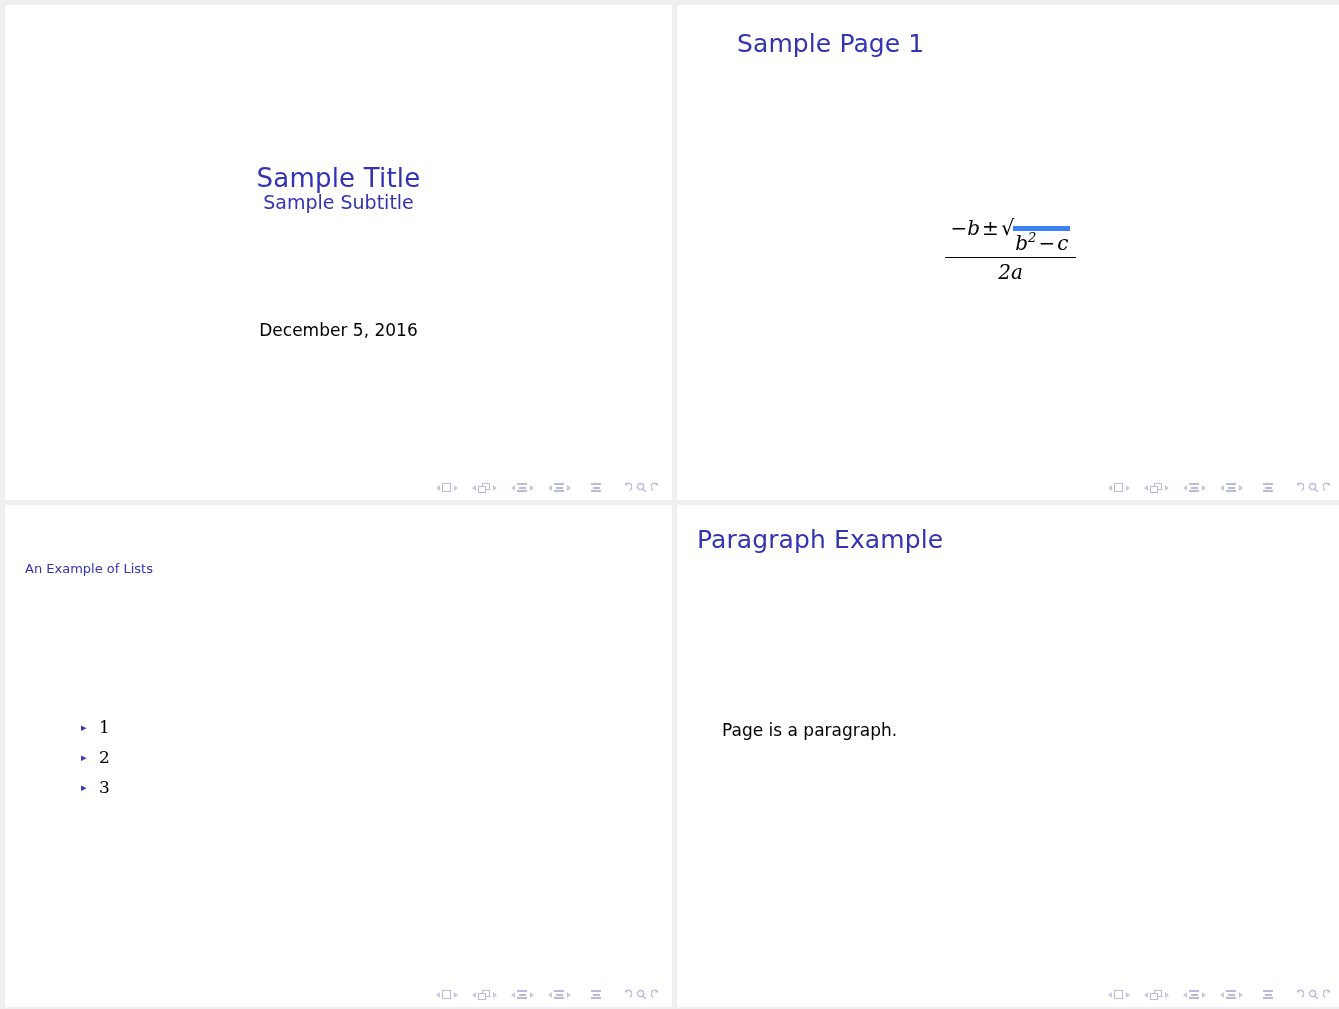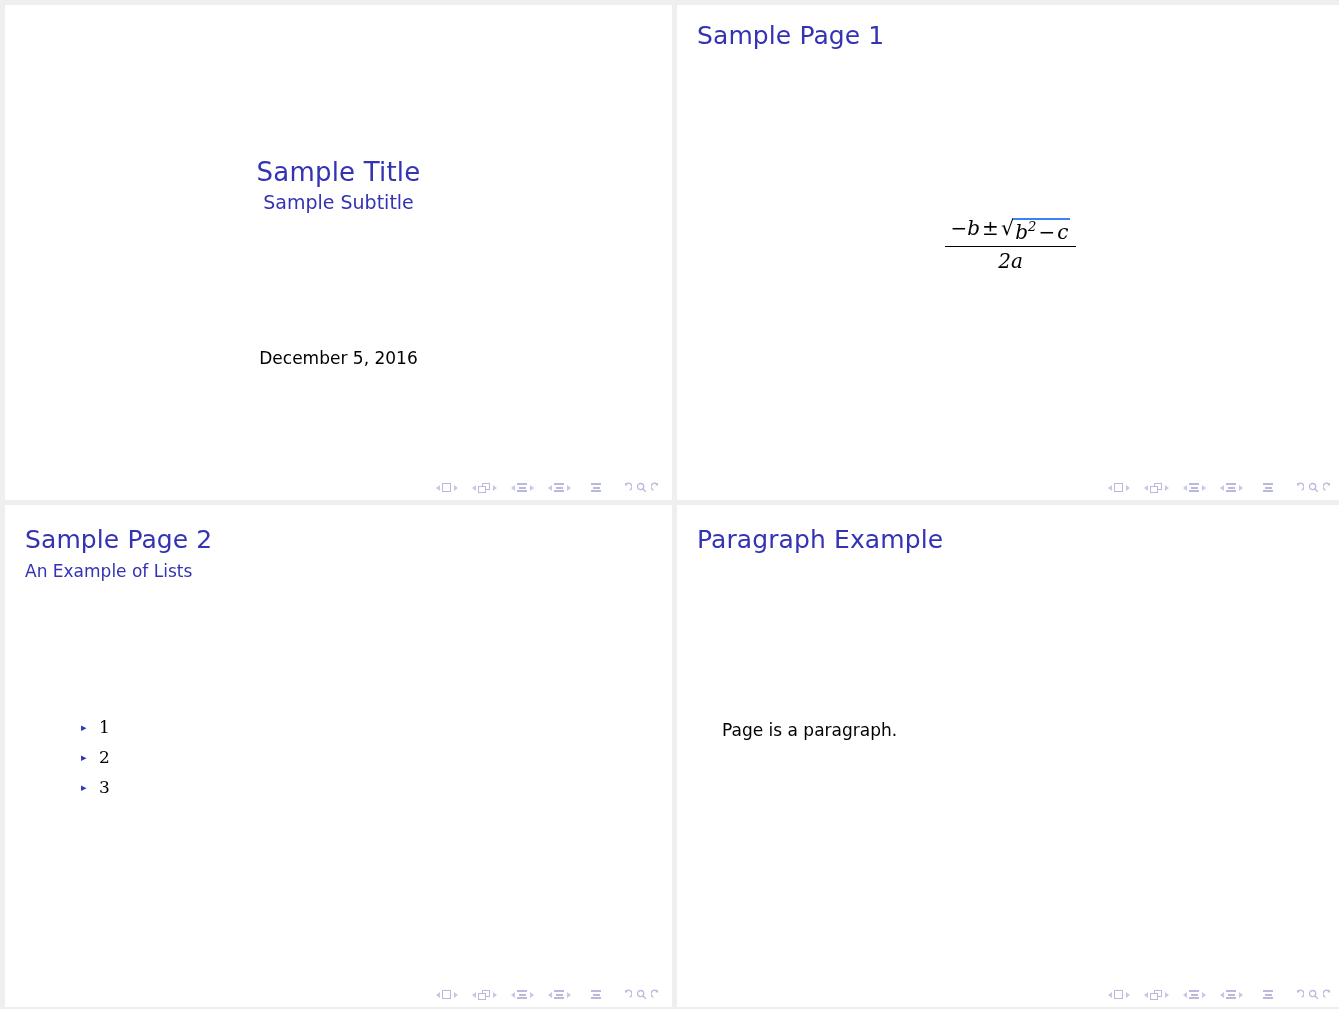--- a/index.html
+++ b/index.html
@@ -42,54 +42,53 @@
     color: #3333b3;
     font-size: 25px;
     font-weight: normal;
     letter-spacing: 0.1px;
     white-space: nowrap;
   }
   .framesubtitle {
     position: absolute;
     left: 20px;
     color: #3333b3;
-    font-size: 17px;
+    font-size: 13px;
     white-space: nowrap;
   }
 
   
   .titlepage {
     position: absolute;
     left: 0;
     top: 0;
     width: 100%;
     text-align: center;
   }
   .doc-title {
     position: absolute;
-    top: 152px;
+    top: 158px;
     width: 100%;
     color: #3333b3;
     font-size: 26px;
     letter-spacing: 0.2px;
   }
   .doc-subtitle {
     position: absolute;
     top: 186px;
     width: 100%;
     color: #3333b3;
     font-size: 19px;
   }
   .doc-date {
     position: absolute;
     top: 315px;
     width: 100%;
     color: #000000;
     font-size: 17px;
-    margin-top: 28px;
   }
 
   
   .formula-wrap {
     position: absolute;
     left: 0;
     top: 212px;
     width: 100%;
     display: flex;
     justify-content: center;
@@ -120,23 +119,24 @@
     display: inline-flex;
     align-items: flex-start;
   }
   .radical-sign {
     font-style: normal;
     font-size: 21px;
     line-height: 1;
     margin-right: -1px;
   }
   .radicand {
-    border-top: 2px solid #3b82f6;
+    border-top: 5px solid #3b82f6;
     padding: 1px 2px 0 2px;
     white-space: nowrap;
+    margin-top: 8px;
   }
   sup.exp {
     font-size: 0.66em;
     font-style: italic;
     vertical-align: super;
     line-height: 0;
   }
   .op { font-style: normal; padding: 0 2px; }
 
   
@@ -300,21 +300,21 @@
         </svg>
         <svg class="gl-arrow" width="11" height="11" viewBox="0 0 11 11">
           <path d="M2.4 8.2 A3.6 3.6 0 1 1 6.8 3.1" fill="none" stroke="#b9b9dd" stroke-width="1.3"></path>
           <path d="M6.8 0.8 L6.8 3.6 L4.2 3.3 Z" fill="#b9b9dd"></path>
         </svg>
       </div>
     </div>
   </div>
 
   <div class="slide">
-    <div class="frametitle" style="top:16px;">Sample Page 1</div>
+    <div class="frametitle" style="top:24px;margin-left:40px;">Sample Page 1</div>
 
     <div class="formula-wrap">
       <span class="fraction">
         <span class="numerator"><span>−b</span><span class="op">±</span><span class="radical">
               <span class="radical-sign">√</span>
               <span class="radicand"><span>b</span><sup class="exp">2</sup><span class="op">−</span><span>c</span></span>
             </span></span>
         <span class="frac-bar"></span>
         <span class="denominator"><span>2</span><span>a</span></span>
       </span>
@@ -372,21 +372,20 @@
         </svg>
         <svg class="gl-arrow" width="11" height="11" viewBox="0 0 11 11">
           <path d="M2.4 8.2 A3.6 3.6 0 1 1 6.8 3.1" fill="none" stroke="#b9b9dd" stroke-width="1.3"></path>
           <path d="M6.8 0.8 L6.8 3.6 L4.2 3.3 Z" fill="#b9b9dd"></path>
         </svg>
       </div>
     </div>
   </div>
 
   <div class="slide">
-    <div class="frametitle" style="top:20px;">Sample Page 2</div>
     <div class="framesubtitle" style="top:56px;">An Example of Lists</div>
 
     <div class="itemize" style="top:207px;">
       <div class="item-row">
         <span class="item-bullet">▸</span>
         <span class="item-text">1</span>
       </div>
       <div class="item-row">
         <span class="item-bullet">▸</span>
         <span class="item-text">2</span>

